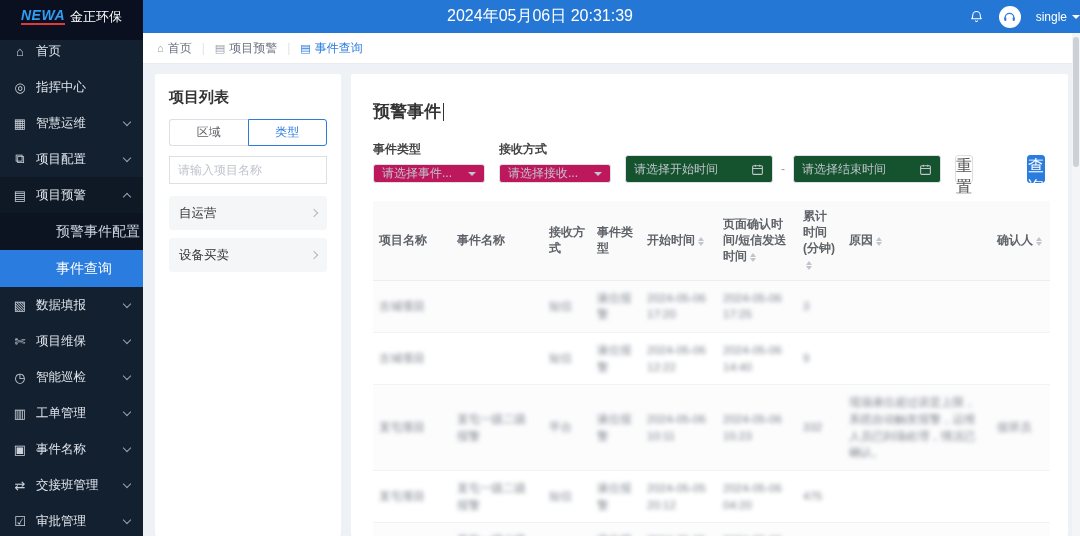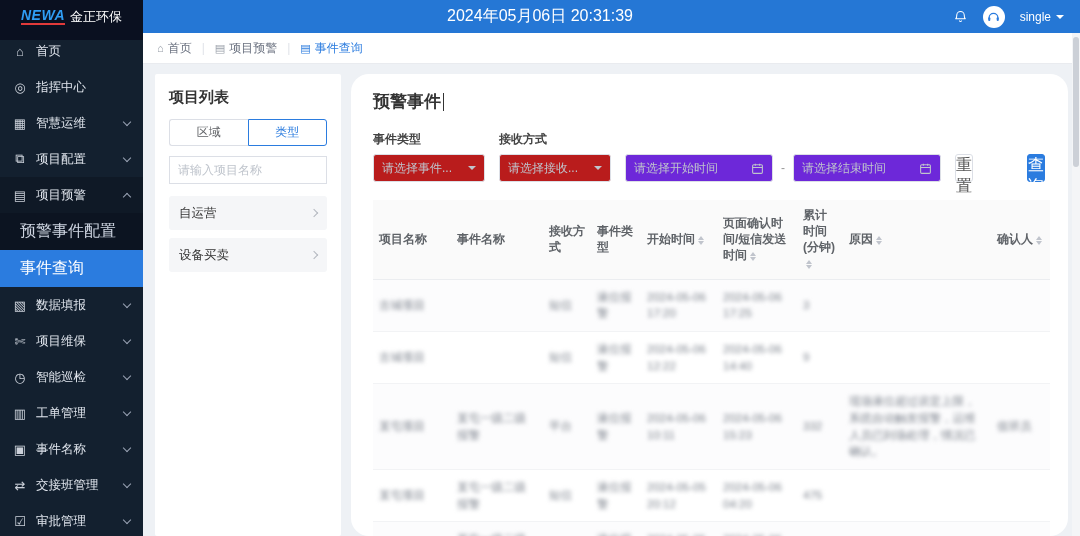--- a/index.html
+++ b/index.html
@@ -9,40 +9,40 @@
 
   
   .topbar { position:absolute; top:0; left:0; right:0; height:33px; background:#2577d5;
     display:flex; align-items:center; z-index:5; }
   .logo { width:143px; height:46px; background:#0a1020; display:flex; align-items:center;
     justify-content:center; gap:5px; flex:0 0 143px; }
   .logo-newa { color:#2f9df4; font-style:italic; font-weight:900; font-size:14px;
     letter-spacing:.5px; border-bottom:2px solid #e23a3a; line-height:1.1; }
   .logo-cn { color:#fff; font-weight:400; font-size:13px; }
   .datetime { position:absolute; left:50%; transform:translateX(-50%); color:#fff; font-size:16px; }
-  .top-right { margin-left:auto; display:flex; align-items:center; gap:15px; padding-right:16px; }
+  .top-right { margin-left:auto; display:flex; align-items:center; gap:15px; }
   .bell { display:flex; cursor:pointer; }
   .avatar { width:22px; height:22px; border-radius:50%; background:#fff; display:flex;
     align-items:center; justify-content:center; cursor:pointer; }
   .user { color:#fff; font-size:12px; display:flex; align-items:center; gap:5px; cursor:pointer; }
   .caret-down { width:0; height:0; border:4px solid transparent; border-top-color:#fff; margin-top:4px; }
 
   
   .sidebar { position:absolute; top:33px; left:0; bottom:0; width:143px; background:#13202f; overflow:hidden; }
   .side-item { height:36px; display:flex; align-items:center; gap:9px; padding:0 13px;
     color:#dfe4ec; font-size:12.5px; cursor:pointer; }
   .side-item.expanded { background:#0f1926; }
   .s-icon { width:14px; text-align:center; font-size:13px; opacity:.9; font-style:normal; }
   .chev { width:6px; height:6px; border-right:1.4px solid #9aa3b5; border-bottom:1.4px solid #9aa3b5;
     display:inline-block; margin-left:auto; }
   .chev.down { transform:rotate(45deg); margin-top:-3px; }
   .chev.up { transform:rotate(-135deg); margin-top:3px; }
   .submenu { background:#0c1421; }
-  .sub-item { height:37px; display:flex; align-items:center; padding-left:20px; color:#cfd6e2;
-    font-size:16px; cursor:pointer; }
+  .sub-item { height:37px; display:flex; align-items:center; padding-left:56px; color:#cfd6e2;
+    font-size:14px; cursor:pointer; }
   .sub-item.active { background:#2b7cdf; color:#fff; }
 
   
   .content { position:absolute; top:33px; left:143px; right:0; bottom:0; background:#eef1f5; overflow:hidden; }
   .breadcrumb { height:31px; background:#fff; border-bottom:1px solid #e9ebef; display:flex;
     align-items:center; padding:0 14px; gap:10px; font-size:12px; color:#6b7280; }
   .bc-item { display:flex; align-items:center; gap:4px; cursor:pointer; }
   .bc-item .bc-ico { font-style:normal; font-size:11px; color:#9aa0aa; }
   .bc-item.active { color:#2b7cdf; }
   .bc-item.active .bc-ico { color:#2b7cdf; }
@@ -63,35 +63,35 @@
   .pp-search { display:block; width:calc(100% - 28px); margin:0 14px 12px; height:28px;
     border:1px solid #dcdfe6; border-radius:0; padding:0 8px; font-size:12px; color:#333; outline:none; }
   .pp-search::placeholder { color:#bfc4cc; }
   .group-item { height:34px; margin:0 14px 8px; background:#f5f6f8; border-radius:3px;
     display:flex; align-items:center; justify-content:space-between; padding:0 10px;
     font-size:12.5px; color:#333; cursor:pointer; }
   .chev-right { width:6px; height:6px; border-right:1.4px solid #b3b7bf; border-bottom:1.4px solid #b3b7bf;
     transform:rotate(-45deg); }
 
   
-  .main-card { flex:1; height:100%; padding:16px 22px; overflow:hidden;border-radius:18px; }
+  .main-card { flex:1; height:100%; padding:26px 22px; overflow:hidden; }
   .page-title { font-size:17px; font-weight:600; color:#333; margin-bottom:18px; display:flex; align-items:center; }
   .title-caret { width:1px; height:18px; background:#333; margin-left:2px; animation:blink 1s step-end infinite; }
   @keyframes blink { 50% { opacity:0; } }
 
   .filters { display:flex; align-items:flex-end; gap:14px; margin-bottom:18px; }
   .f-col { display:flex; flex-direction:column; gap:6px; }
   .f-label { font-size:12px; font-weight:600; color:#444; min-height:14px; }
-  .select { width:112px; height:28px; border:1px solid #dcdfe6; border-radius:3px; display:flex;
-    align-items:center; padding:0 8px; cursor:pointer; background:#b91c1c;gap:6px; }
+  .select { width:112px; height:19px; border:1px solid #dcdfe6; border-radius:3px; display:flex;
+    align-items:center; padding:0 8px; cursor:pointer; background:#be185d;gap:6px; }
   .select .ph, .date .ph { flex:1; font-size:12px; color:#bfc4cc; white-space:nowrap; overflow:hidden; }
   .sel-caret { width:0; height:0; border:4px solid transparent; border-top-color:#c0c4cc; margin-top:4px; }
   .dates { flex-direction:row; align-items:center; gap:8px; }
   .date { width:148px; height:28px; border:1px solid #dcdfe6; border-radius:3px; display:flex;
-    align-items:center; padding:0 8px; background:#6d28d9; cursor:pointer; }
+    align-items:center; padding:0 8px; background:#14532d; cursor:pointer; }
   .dash { font-size:12px; color:#999; }
   .btn { height:28px; border-radius:3px; font-size:16px; cursor:pointer; }
   .btn-reset { margin-left:auto; width:52px; background:#fff; border:1px solid #dcdfe6; color:#555; }
   .btn-search { width:56px; margin-left:40px; margin-right:12px; background:#2b7cdf; border:1px solid #2b7cdf; color:#fff; }
 
   
   table.tbl { width:100%; border-collapse:collapse; table-layout:fixed; }
   .tbl th { background:#fafafa; border-bottom:1px solid #ebedf0; font-size:12px; font-weight:600;
     color:#5f6368; text-align:left; padding:7px 6px; line-height:1.35; vertical-align:middle; }
   .tbl td { border-bottom:1px solid #f2f3f5; font-size:11.5px; color:#7c828c; padding:9px 6px;

